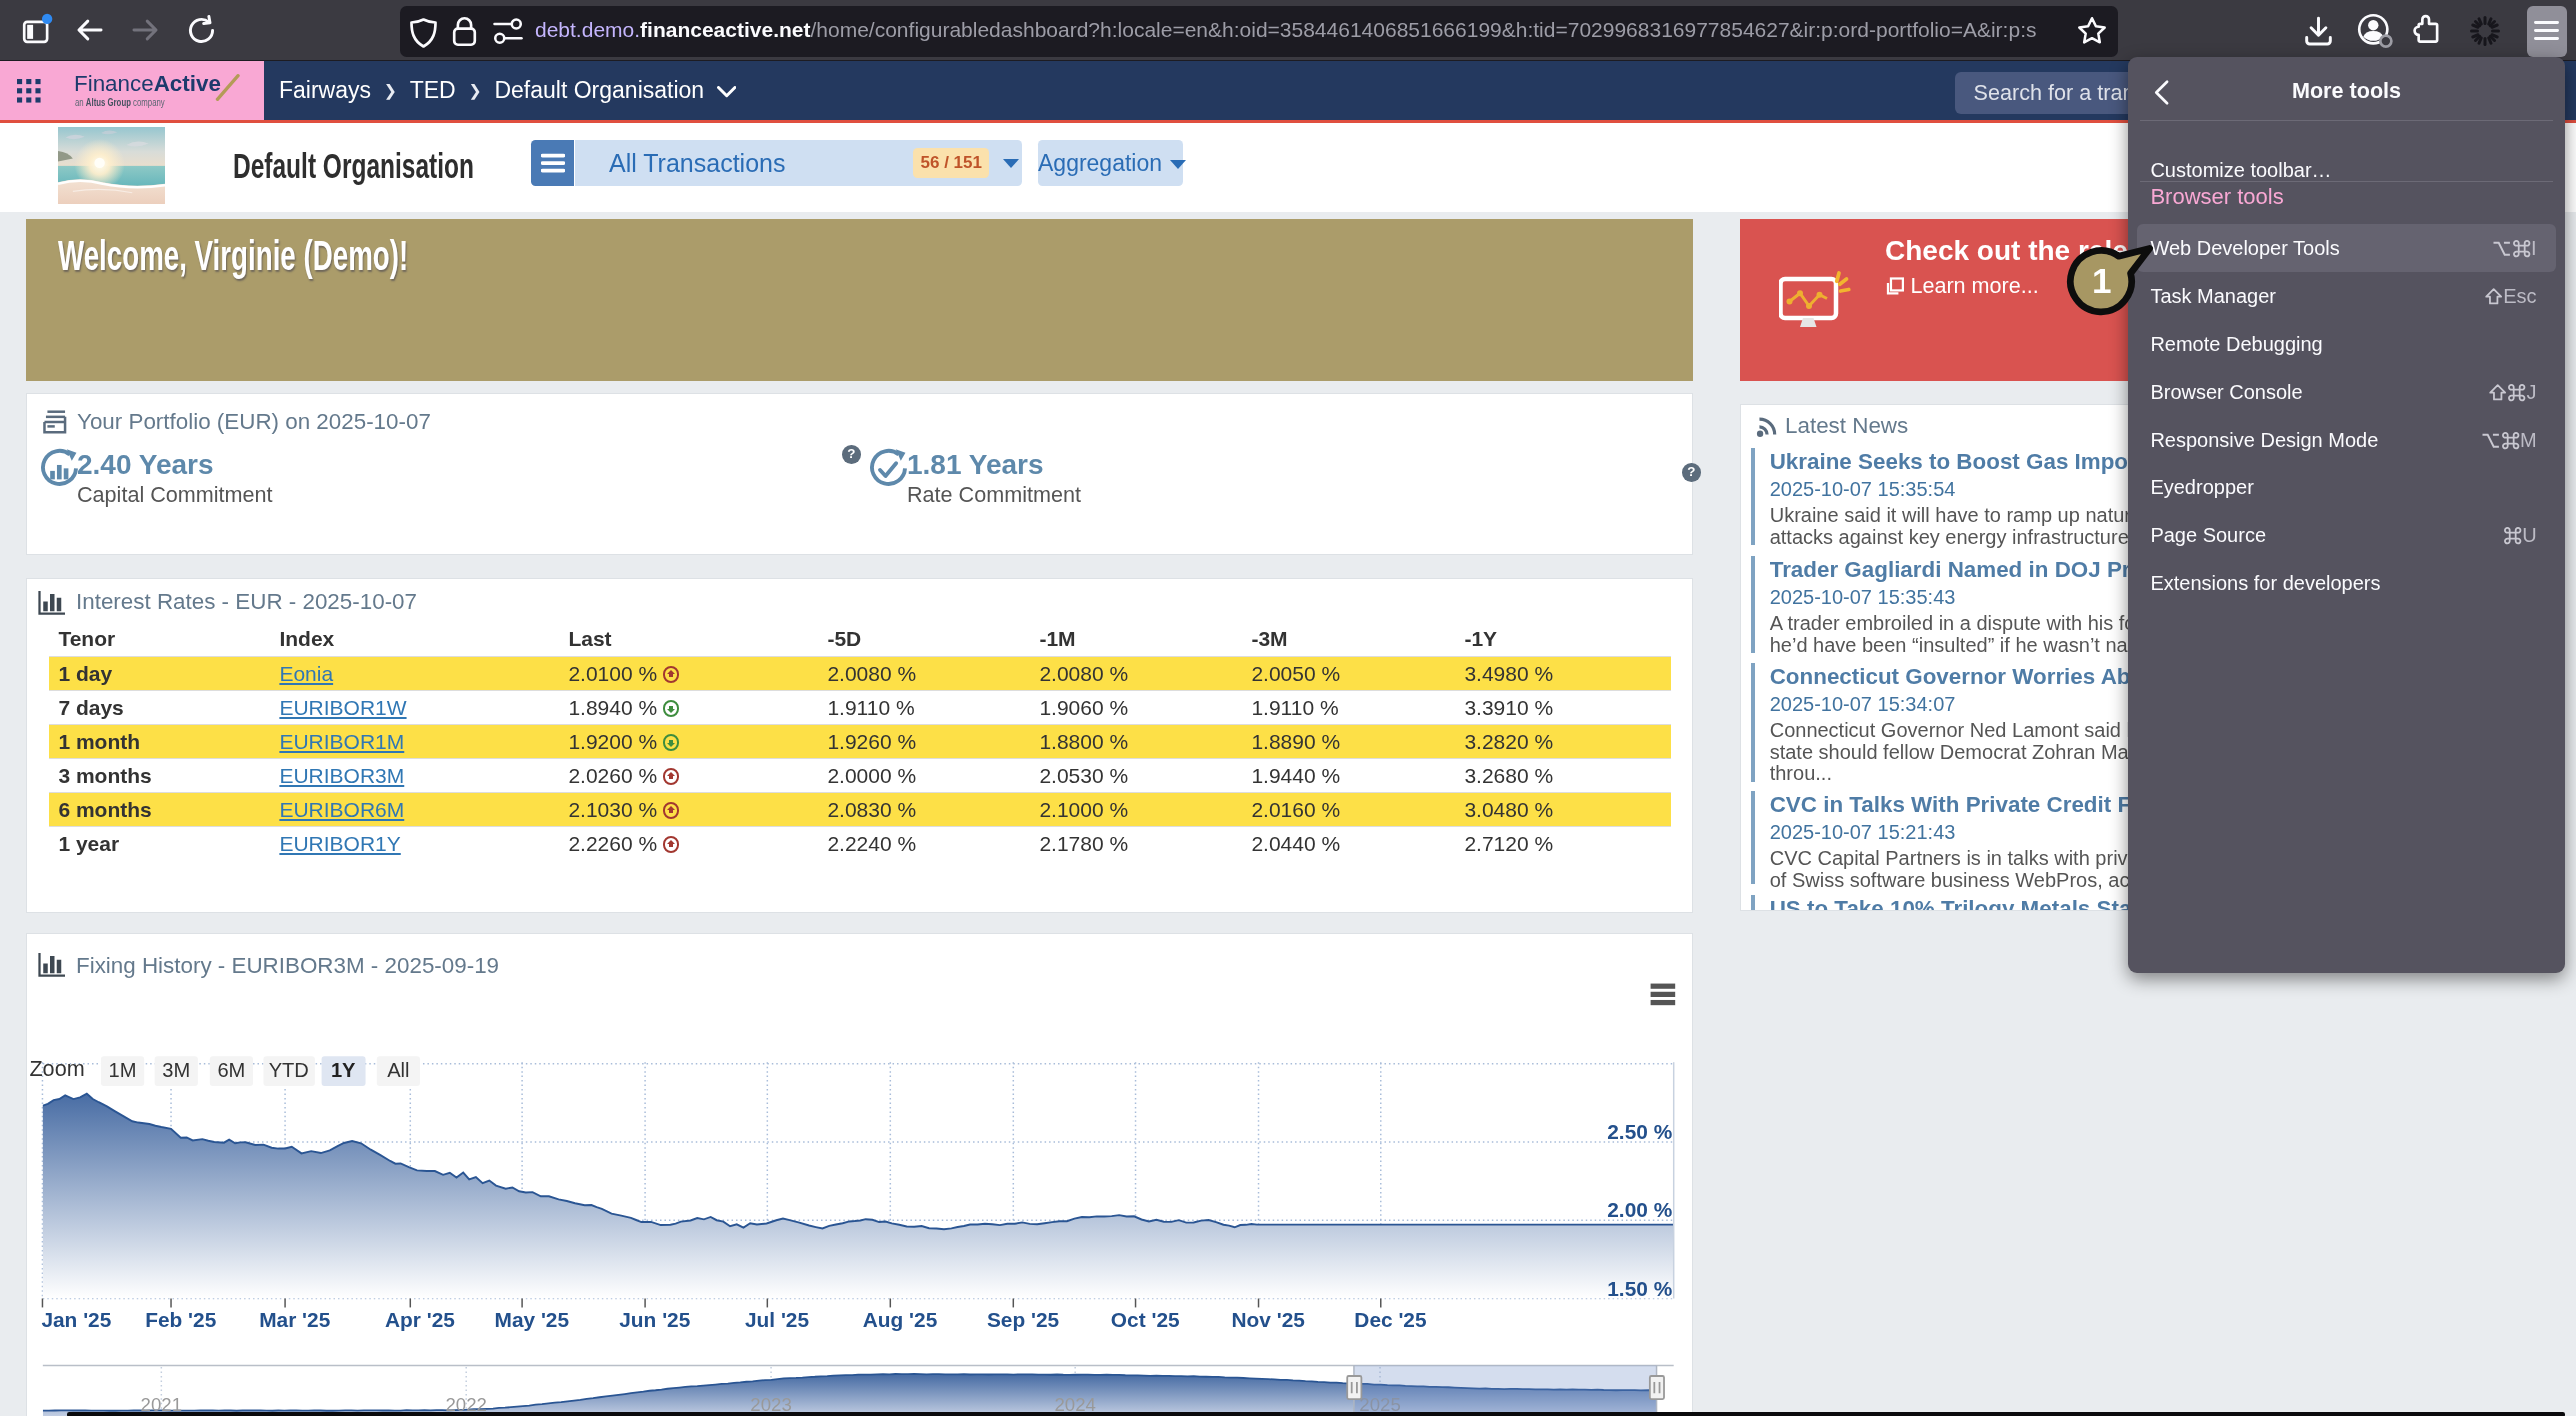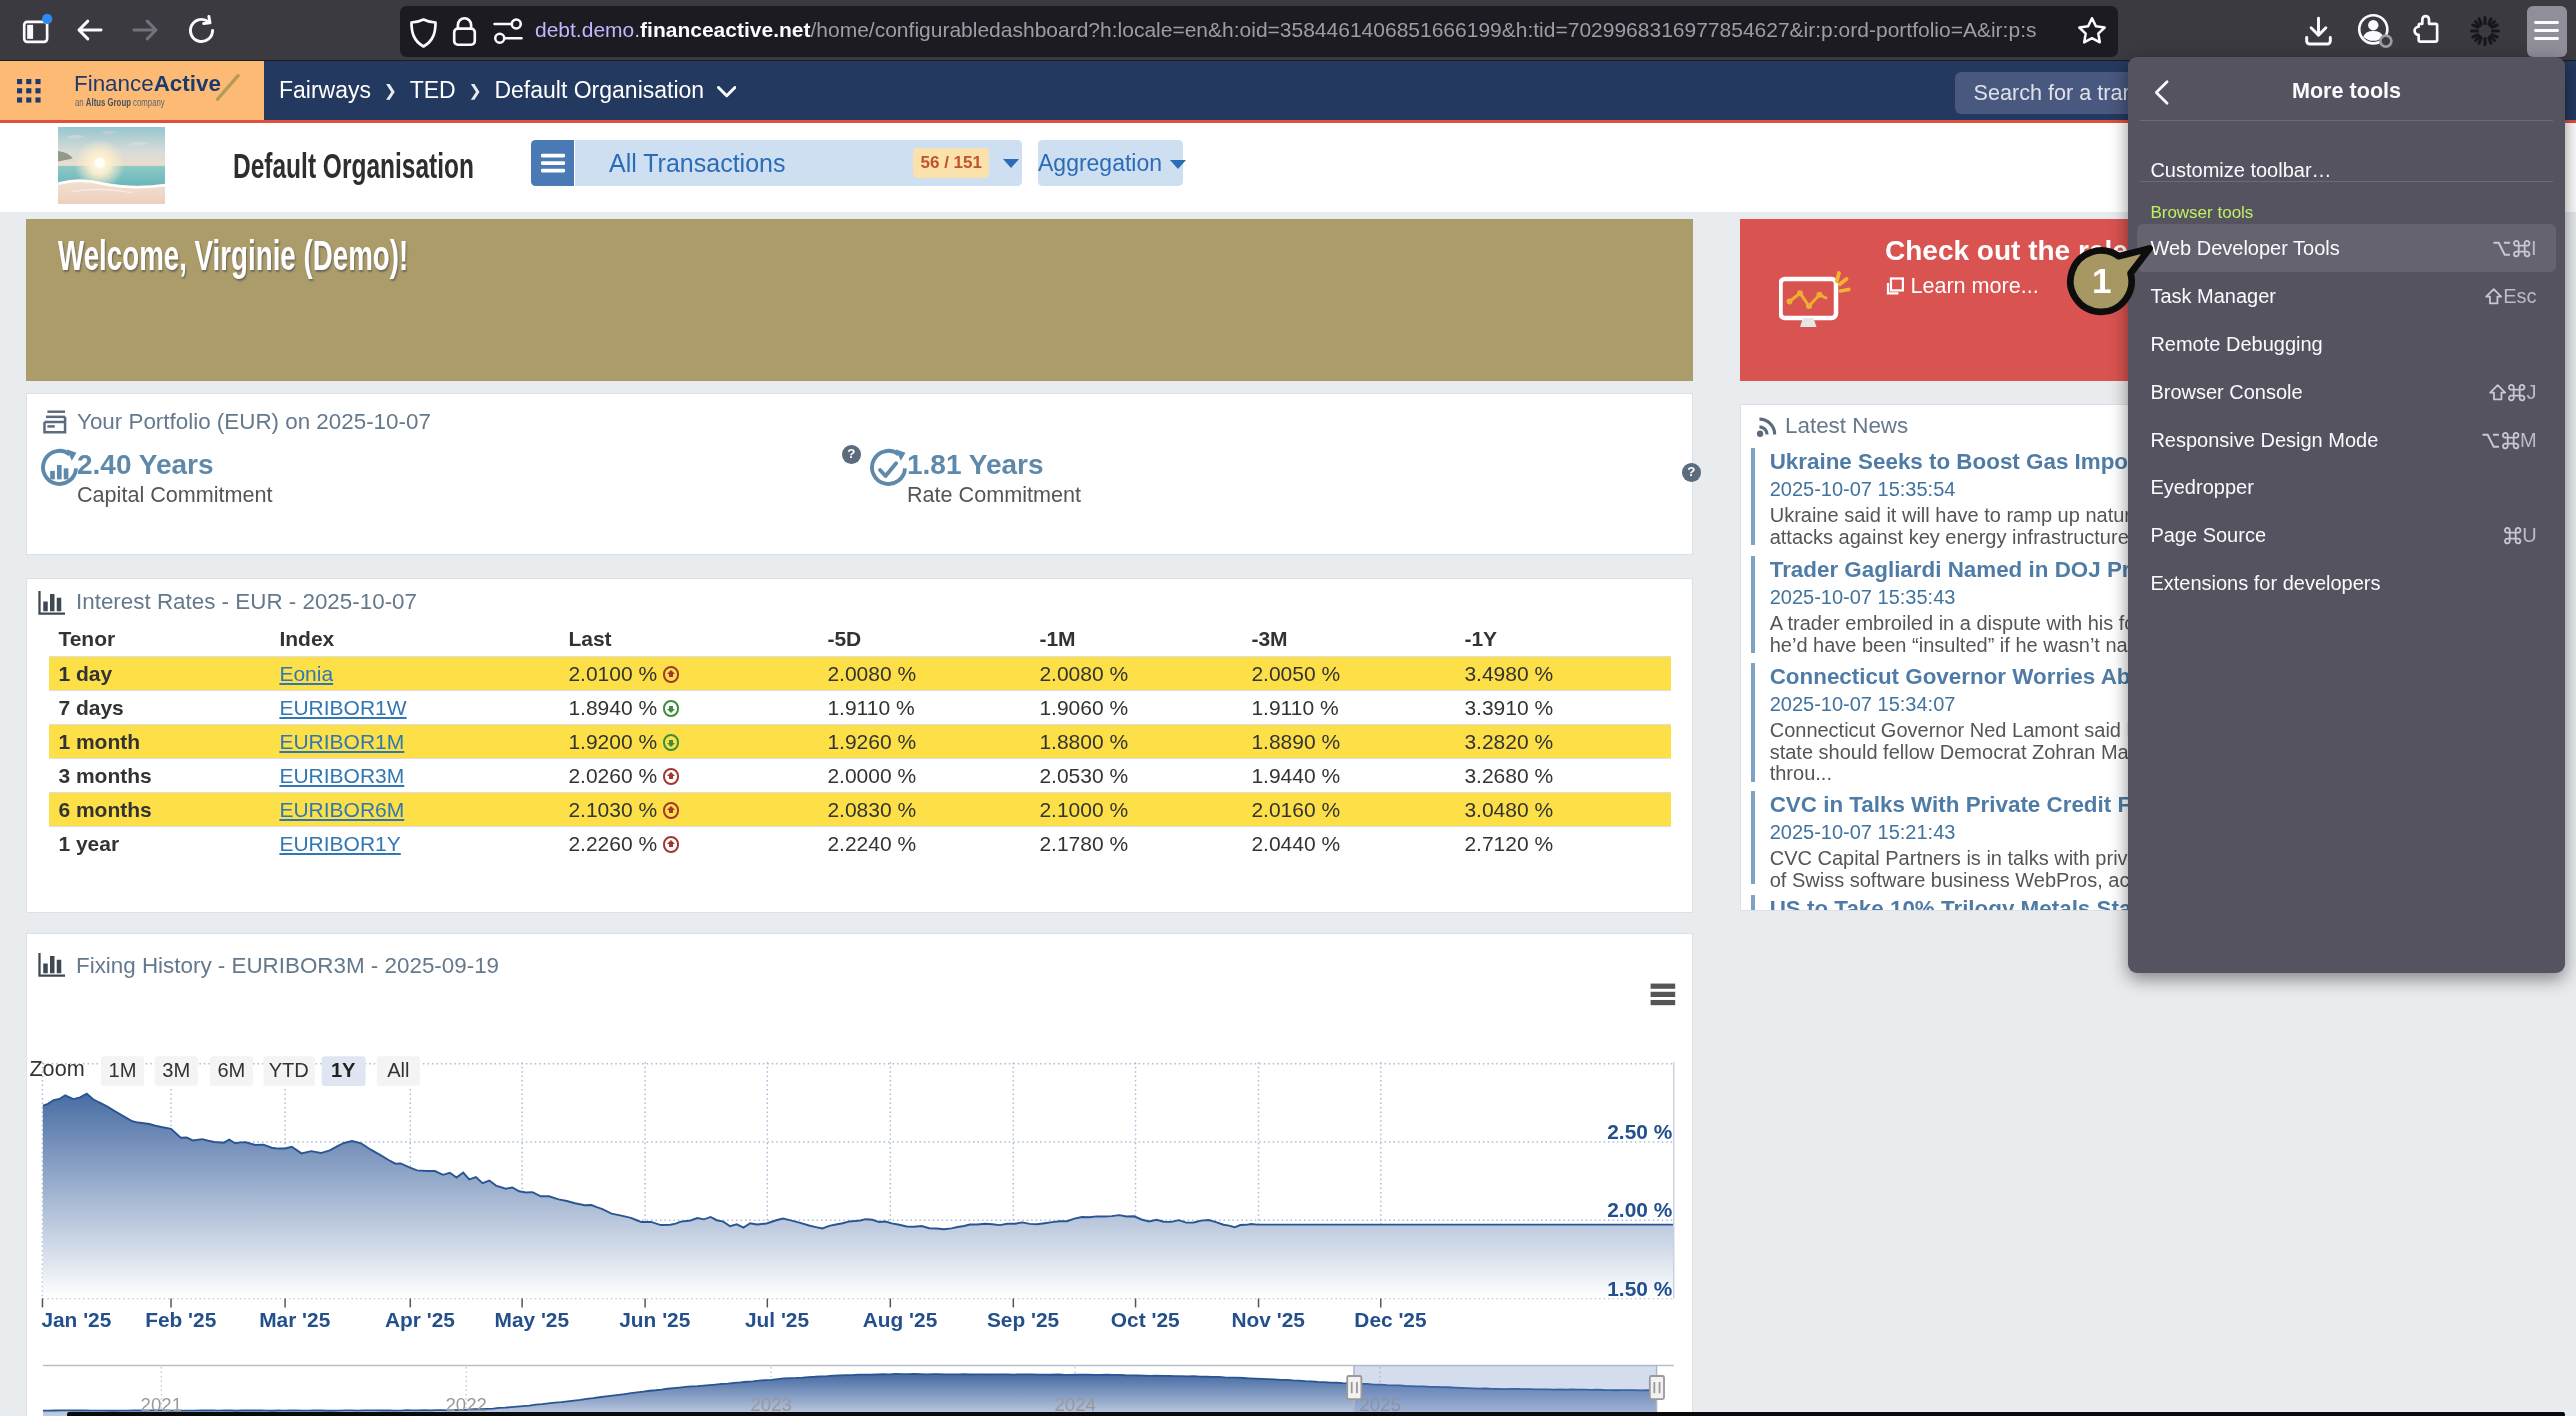--- a/index.html
+++ b/index.html
@@ -11,21 +11,21 @@
 
 #toolbar { left:0; top:0; width:2576px; height:61px; background:#3b3a41; border-bottom:0.7px solid #1d1c22; }
 #urlbar { left:400px; top:6px; width:1718px; height:51px; background:#1c1b22; border-radius:6.7px; }
 .tbicon { position:absolute; }
 #urltext { left:535px; top:0; width:1532px; overflow:hidden; height:61px; line-height:60px; font-size:21px; color:#9d9da7; white-space:nowrap; }
 #urltext b { color:#fbfbfe; font-weight:bold; }
 #menubtn { left:2527px; top:6px; width:40px; height:51px; background:#908f99; border-radius:6px; }
 
 
 #sitehead { left:0; top:61px; width:2576px; height:59px; background:#24395f; }
-#logobox { left:0; top:0; width:264px; height:59px; background:#fdba74; }
+#logobox { left:0; top:0; width:264px; height:59px; background:#f9a8d4; }
 #crumbs { left:279px; top:0; height:59px; line-height:59px; color:#ffffff; font-size:23px; }
 #redline { left:0; top:120px; width:2576px; height:3px; background:#e04f3f; }
 #searchbox { left:1955px; top:11.2px; width:522px; height:42px; background:#49587e; border-radius:6px; color:#dfe2ea; font-size:21.6px; line-height:42px; padding-left:18.6px; }
 
 
 #orgbar { left:0; top:123px; width:2576px; height:89px; background:#ffffff; }
 #orgthumb { left:58px; top:3.7px; width:107px; height:77px; }
 #orgtitle { left:233px; top:23px; font-size:35px; font-weight:bold; color:#2e2e2e; transform:scaleX(0.7); transform-origin:0 0; white-space:nowrap; }
 #txnbtn { left:531px; top:17px; width:43px; height:46px; background:#4a7ab5; border-radius:4.5px 0 0 4.5px; }
 #txnbar { left:575px; top:17px; width:447px; height:46px; background:#cfdff2; border-radius:0 4.5px 4.5px 0; }
@@ -548,21 +548,21 @@
   </div>
   <div id="menuwrap">
     <div id="menupanel" class="abs">
       <svg class="abs" style="left:24px;top:22.4px" width="18" height="27" viewBox="0 0 26 40">
           <path d="M22 4 L6 20 L22 36" fill="none" stroke="#fbfbfe" stroke-width="4" stroke-linecap="round" stroke-linejoin="round"></path>
         </svg>
       <div class="abs" style="left:0;top:21px;width:437px;text-align:center;font-size:21.6px;font-weight:bold;color:#fbfbfe">More tools</div>
       <div class="abs msep" style="top:63px"></div>
       <div class="mi" style="top:89px">Customize toolbar…</div>
       <div class="abs msep" style="top:124px"></div>
-      <div class="mi" style="top:132px;color:#bef264;font-size:17px">Browser tools</div>
+      <div class="mi" style="top:116px;color:#f9a8d4;font-size:22px">Browser tools</div>
       <div class="mi hi" style="top:167px">Web Developer Tools<span class="sc"><svg width="19.4" height="19.4" viewBox="0 0 26 26" style="vertical-align:-3px">
               <path d="M2 5 h7 l8 16 h7 M16 5 h8" fill="none" stroke="#c9c8d1" stroke-width="2.6"></path>
             </svg><svg width="19.4" height="19.4" viewBox="0 0 26 26" style="vertical-align:-3px">
               <path d="M9 9 H17 V17 H9 Z M9 9 H6 a3.2 3.2 0 1 1 3 -3 Z M17 9 V6 a3.2 3.2 0 1 1 3 3 Z M17 17 h3 a3.2 3.2 0 1 1 -3 3 Z M9 17 v3 a3.2 3.2 0 1 1 -3 -3 Z" fill="none" stroke="#c9c8d1" stroke-width="2.4"></path>
             </svg>I</span></div>
       <div class="mi" style="top:215px">Task Manager<span class="sc"><svg width="19.4" height="19.4" viewBox="0 0 26 26" style="vertical-align:-3px">
               <path d="M13 3 L23 13 H18 V22 H8 V13 H3 Z" fill="none" stroke="#c9c8d1" stroke-width="2.4" stroke-linejoin="round"></path>
             </svg>Esc</span></div>
       <div class="mi" style="top:263px">Remote Debugging</div>
       <div class="mi" style="top:311px">Browser Console<span class="sc"><svg width="19.4" height="19.4" viewBox="0 0 26 26" style="vertical-align:-3px">

